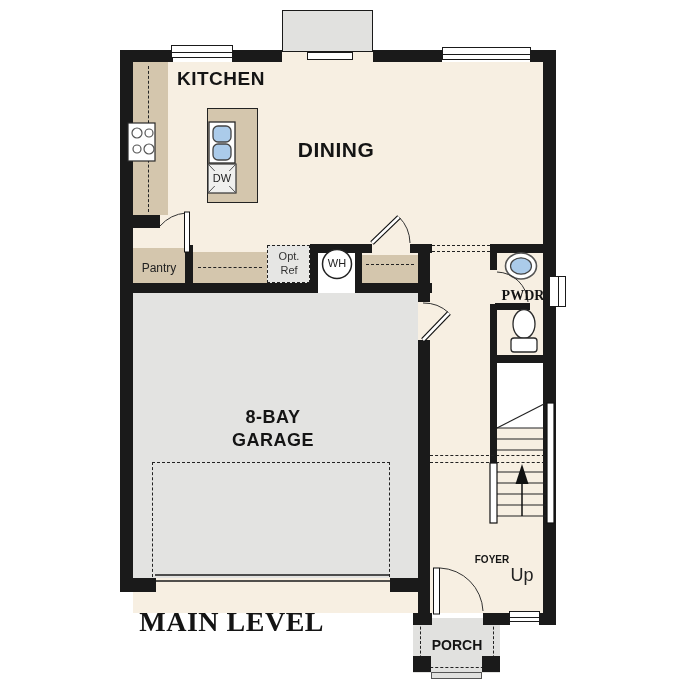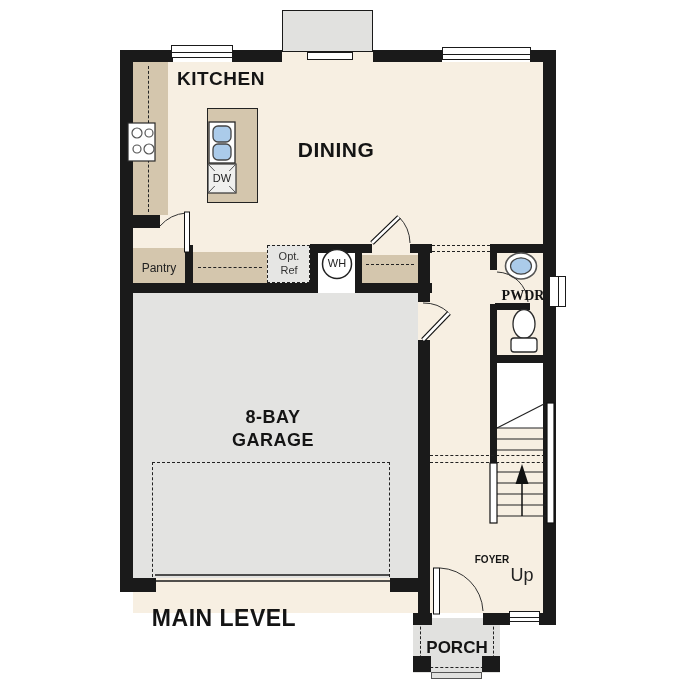--- a/index.html
+++ b/index.html
@@ -190,21 +190,21 @@
       <line x1="522" y1="516" x2="522" y2="480" stroke="#111" stroke-width="1.5"></line>
       <polygon points="522,464 515.5,484 528.5,484" fill="#111"></polygon>
     </g>
   </svg>
 
   <div class="abs lbl" style="left:173px;top:67px;width:96px;font-size:19px;letter-spacing:0.5px;">KITCHEN</div>
   <div class="abs lbl" style="left:286px;top:137px;width:100px;font-size:21px;letter-spacing:0.5px;">DINING</div>
   <div class="abs lbl" style="left:218px;top:406px;width:110px;font-size:18px;letter-spacing:0.5px;">8-BAY GARAGE</div>
   <div class="abs lbl" style="left:496px;top:287px;width:54px;font-size:14px;font-family:Liberation Serif, serif;">PWDR</div>
   <div class="abs lbl" style="left:458px;top:554px;width:68px;font-size:10px;">FOYER</div>
-  <div class="abs lbl" style="left:420px;top:637px;width:74px;font-size:17px;text-align:center;">PORCH</div>
-  <div class="abs lbl" style="left:124px;top:604px;width:200px;font-size:23px;text-align:center;letter-spacing:0.5px;">MAIN LEVEL</div>
+  <div class="abs lbl" style="left:420px;top:637px;width:74px;font-size:14px;text-align:center;">PORCH</div>
+  <div class="abs lbl" style="left:124px;top:604px;width:200px;font-size:28px;text-align:right;letter-spacing:0.5px;font-family:Liberation Serif, serif;">MAIN LEVEL</div>
   <div class="abs lbl small" style="left:134px;top:261px;width:50px;font-size:12px;color:#222;">Pantry</div>
   <div class="abs lbl small" style="left:505px;top:516px;width:34px;font-size:18px;color:#222;margin-top:48px;">Up</div>
   <div class="abs lbl small" style="left:322px;top:257px;width:30px;font-size:11px;color:#222;">WH</div>
   <div class="abs lbl small" style="left:207px;top:172px;width:30px;font-size:11px;color:#222;">DW</div>
   <div class="abs lbl small" style="left:271px;top:249px;width:36px;font-size:11px;color:#333;line-height:1.3;">Opt. Ref</div>
 
 </div>
 
 </body></html>

